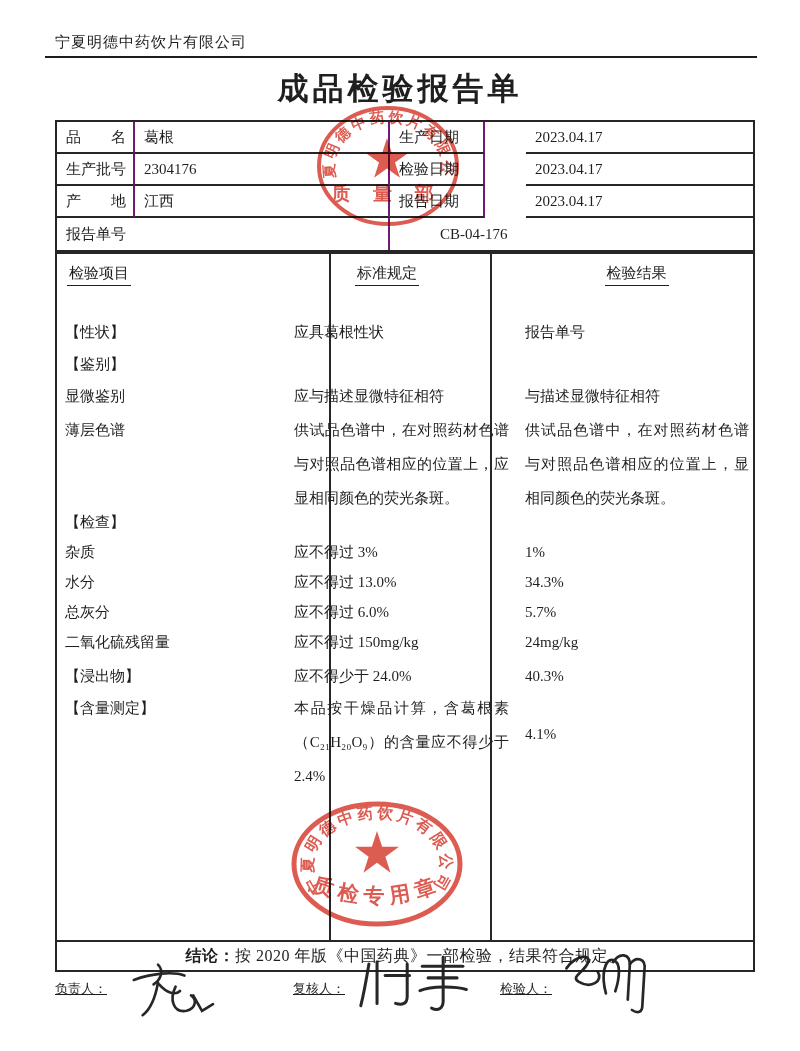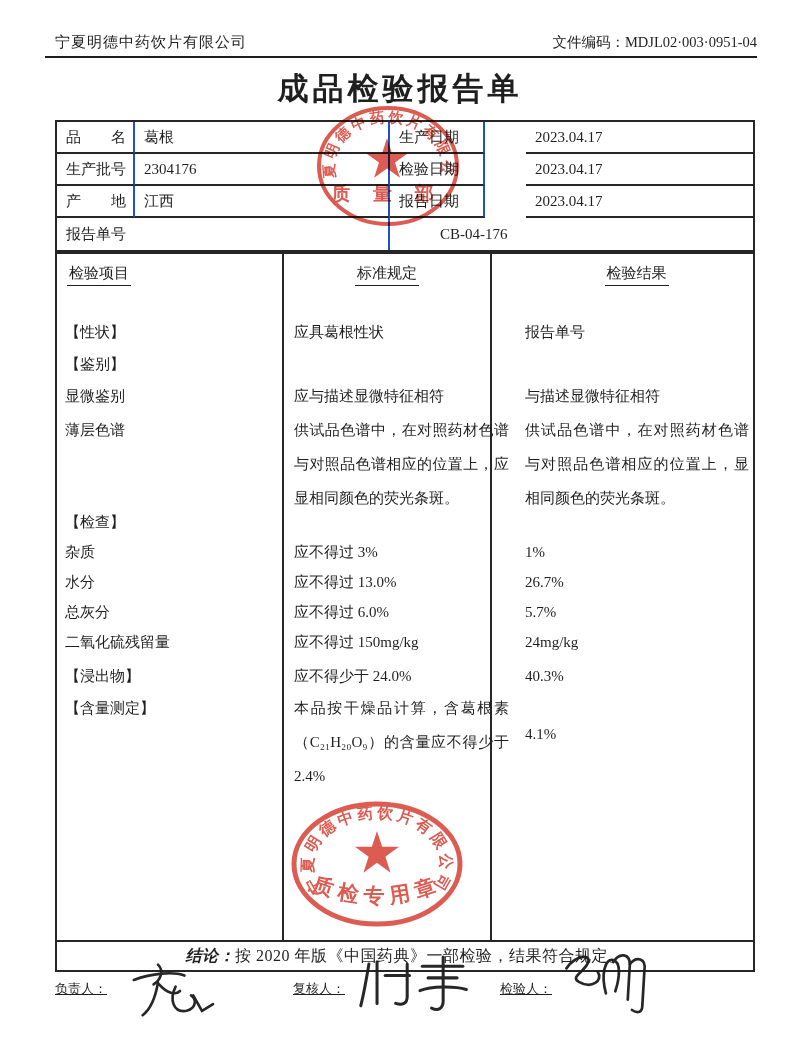--- a/index.html
+++ b/index.html
@@ -13,60 +13,59 @@
   .hdr-rule{left:45px;top:56px;width:712px;height:2px;background:#1d1d1d;}
   .title{left:0;top:68px;width:800px;text-align:center;font-size:31px;font-weight:bold;letter-spacing:4px;}
 
   
   .info-table{
     left:55px;top:120px;width:700px;height:132px;
     border:2px solid #262626;box-sizing:border-box;
     display:grid;grid-template-columns:78px 255px 95px 1fr;grid-template-rows:repeat(4,1fr);
     font-size:15px;
   }
-  .info-table .cell{border-right:2px solid #1d4ed8;border-bottom:2px solid #262626;
+  .info-table .cell{border-right:2px solid #701a75;border-bottom:2px solid #262626;
     display:flex;align-items:center;padding-left:9px;box-sizing:border-box;}
   .info-table .cell.noR{border-right:none;margin-left:41px;}
   .info-table .cell.noB{border-bottom:none;}
   .info-table .span2a{grid-column:1/3;}
   .info-table .span2b{grid-column:3/5;}
 
   
   .insp-table{
     left:55px;top:252px;width:700px;height:690px;
     border:2px solid #262626;box-sizing:border-box;font-size:15px;
   }
   .col{position:absolute;top:0;height:100%;box-sizing:border-box;}
-  .col1{left:0;width:227px;border-right:2px solid #262626;}
+  .col1{left:0;width:274px;border-right:2px solid #262626;}
   .col2{left:227px;width:208px;border-right:2px solid #262626;}
   .col3{left:459px;width:241px;}
   .hline{position:absolute;line-height:22px;white-space:nowrap;}
   .block{position:absolute;line-height:34px;text-align:justify;}
   .colhead{position:absolute;top:10px;width:100%;text-align:center;}
   .colhead span{display:inline-block;border-bottom:1.5px solid #1f1f1f;padding:0 2px 2px 2px;}
   .colhead.left{text-align:left;padding-left:10px;width:auto;}
 
   .conclusion{
     left:55px;top:942px;width:700px;height:30px;box-sizing:border-box;
     border:2px solid #262626;border-top:none;
     display:flex;align-items:center;justify-content:center;font-size:16px;letter-spacing:0.5px;
   }
-  .conclusion b{font-weight:bold;font-style:italic;}
+  .conclusion b{font-weight:bold;}
 
   .sig-label{font-size:13px;top:980px;text-decoration:underline;}
   .stamp{mix-blend-mode:multiply;opacity:0.88;}
   .sig{opacity:0.95;}
 </style>
 </head>
 <body>
 
 <div class="page">
 
   <div class="abs hdr-company">宁夏明德中药饮片有限公司</div>
-  <div class="abs hdr-code">文件编码：MDJL02·003·0951-04</div>
   <div class="abs hdr-rule"></div>
   <div class="abs title">成品检验报告单</div>
 
   <div class="abs info-table">
     <div class="cell">品　　名</div>
     <div class="cell">葛根</div>
     <div class="cell">生产日期</div>
     <div class="cell noR">2023.04.17</div>
 
     <div class="cell">生产批号</div>
@@ -111,21 +110,21 @@
       <div class="hline" style="top:411px;left:10px">应不得少于 24.0%</div>
       <div class="block" style="top:437px;left:10px;width:215px">本品按干燥品计算，含葛根素（C₂₁H₂₀O₉）的含量应不得少于 2.4%</div>
     </div>
 
     <div class="col col3">
       <div class="colhead"><span>检验结果</span></div>
       <div class="hline" style="top:67px;left:9px">报告单号</div>
       <div class="hline" style="top:131px;left:9px">与描述显微特征相符</div>
       <div class="block" style="top:159px;left:9px;width:224px">供试品色谱中，在对照药材色谱与对照品色谱相应的位置上，显相同颜色的荧光条斑。</div>
       <div class="hline" style="top:287px;left:9px">1%</div>
-      <div class="hline" style="top:317px;left:9px">26.7%</div>
+      <div class="hline" style="top:317px;left:9px">34.3%</div>
       <div class="hline" style="top:347px;left:9px">5.7%</div>
       <div class="hline" style="top:377px;left:9px">24mg/kg</div>
       <div class="hline" style="top:411px;left:9px">40.3%</div>
       <div class="hline" style="top:469px;left:9px">4.1%</div>
     </div>
   </div>
 
   <div class="abs conclusion">
     <b>结论：</b>
     <span>按 2020 年版《中国药典》一部检验，结果符合规定。</span>

